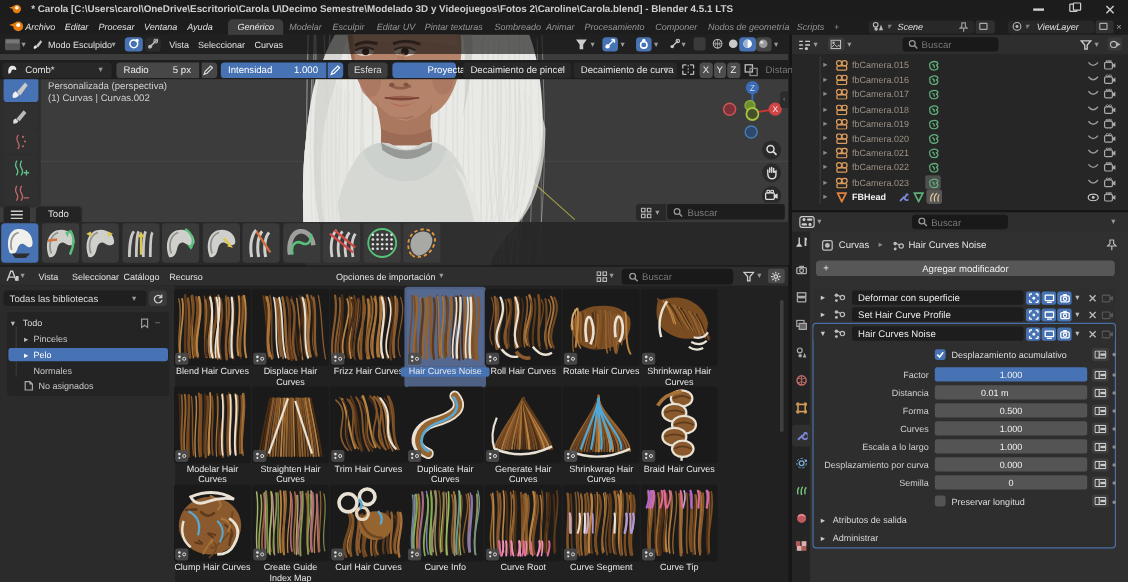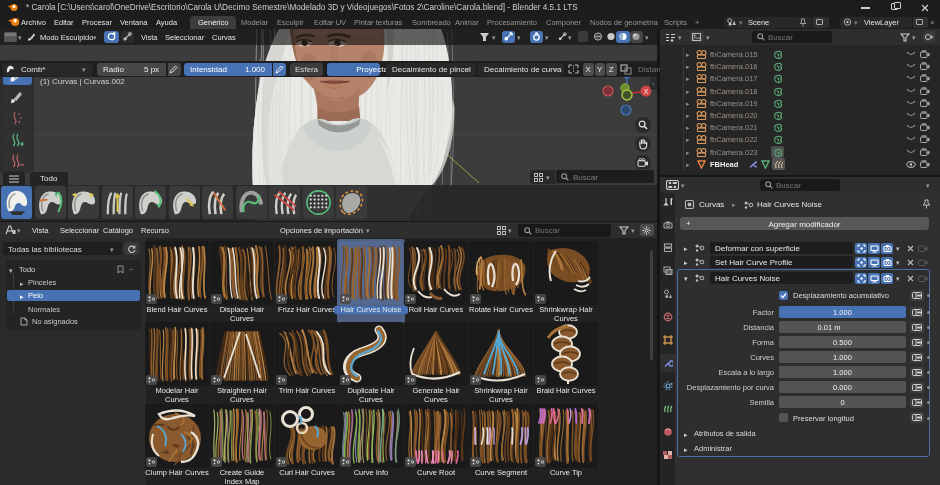--- a/index.html
+++ b/index.html
@@ -2,35 +2,35 @@
 <html><head><meta charset="utf-8"><style>
 *{margin:0;padding:0;box-sizing:border-box;}
 html,body{width:940px;height:485px;background:#161616;font-family:"Liberation Sans",sans-serif;overflow:hidden;}
 .ab{position:absolute;}
 .txt{color:#c3c3c3;font-size:8px;line-height:1;white-space:nowrap;}
 .w{color:#e3e3e3;}
 .btn{border-radius:3px;display:flex;align-items:center;justify-content:center;font-size:8px;color:#dcdcdc;white-space:nowrap;}
 .blue{background:#4772b3;color:#fff;}
 svg{display:block;}
 </style></head><body>
-<div class="ab" style="left:0;top:0;width:940px;height:15px;background:#1c1c1c;">
+<div class="ab" style="left:0;top:0;width:940px;height:15px;background:#1c1c1c;font-weight:bold;">
     <svg class="ab" style="left:7px;top:2px" width="12" height="11" viewBox="0 0 24 20">
       <circle cx="14" cy="10" r="7" fill="#e87d0d"></circle>
       <circle cx="14" cy="8" r="3" fill="#fff"></circle>
       <path d="M1,8 L12,4 L10,11 Z" fill="#e87d0d"></path>
     </svg>
     <div class="ab txt" style="left:26px;top:4px;color:#cfcfcf;font-size:8.2px">* Carola [C:\Users\carol\OneDrive\Escritorio\Carola U\Decimo Semestre\Modelado 3D y Videojuegos\Fotos 2\Caroline\Carola.blend] - Blender 4.5.1 LTS</div>
     <div class="ab" style="left:861px;top:7px;width:9px;height:1.5px;background:#cfcfcf;"></div>
     <div class="ab" style="left:891px;top:3px;width:7px;height:7px;border:1.2px solid #cfcfcf;border-radius:1px;"></div>
     <div class="ab" style="left:893.5px;top:1.5px;width:7px;height:7px;border:1.2px solid #cfcfcf;border-radius:1px;background:#1c1c1c;"></div>
     <svg class="ab" style="left:921px;top:3.5px" width="8" height="8" viewBox="0 0 8 8">
       <path d="M1,1 L7,7 M7,1 L1,7" stroke="#cfcfcf" stroke-width="1.2"></path>
     </svg>
   </div>
-<div class="ab" style="left:0;top:15px;width:940px;height:14px;background:#1d1d1d;">
+<div class="ab" style="left:0;top:15px;width:940px;height:14px;background:#1d1d1d;font-style:italic;">
     <svg class="ab" style="left:7px;top:1px" width="14" height="12" viewBox="0 0 24 20">
       <circle cx="14" cy="10" r="7" fill="#e87d0d"></circle>
       <circle cx="14" cy="8" r="3" fill="#fff"></circle>
       <path d="M1,8 L12,4 L10,11 Z" fill="#e87d0d"></path>
     </svg>
     <div class="ab txt w" style="left:21px;top:4px;font-size:7.5px">Archivo</div>
     <div class="ab txt w" style="left:54px;top:4px;font-size:7.5px">Editar</div>
     <div class="ab txt w" style="left:82px;top:4px;font-size:7.5px">Procesar</div>
     <div class="ab txt w" style="left:120px;top:4px;font-size:7.5px">Ventana</div>
     <div class="ab txt w" style="left:156px;top:4px;font-size:7.5px">Ayuda</div>
@@ -409,21 +409,21 @@
       <circle cx="16" cy="21" r="1.1" fill="#e4e4e2"></circle>
       <circle cx="20" cy="21" r="1.1" fill="#e4e4e2"></circle>
       <circle cx="24" cy="21" r="1.1" fill="#e4e4e2"></circle>
     </svg>
     <div class="ab" style="left:336.0px;top:157px;width:31px;height:33px;background:#3a3a3a;border-radius:3px;"></div>
     <svg class="ab" style="left:336.0px;top:158px" width="31" height="31" viewBox="0 0 32 32">
       <path d="M9,25 C4,19 6,10 13,7 C20,4 26,9 25,15 C24,21 19,27 12,27 Z" fill="#a8a8a5"></path>
       <path d="M7,26 C2,19 4,8 13,5 C22,2 29,8 27,16 C25,24 18,29 10,28 Z" stroke="#e0963c" stroke-width="1.6" fill="none" stroke-dasharray="3,2.4"></path>
     </svg>
   </div>
-<div class="ab" style="left:0;top:61px;width:657px;height:16px;background:#1e1e1e;">
+<div class="ab" style="left:0;top:50px;width:657px;height:16px;background:#1e1e1e;">
     <div class="ab" style="left:2px;top:1.5px;width:91px;height:13px;background:#282828;border-radius:3px;"></div>
     <svg class="ab" style="left:5px;top:3px" width="11" height="10" viewBox="0 0 32 32">
       <path d="M5,27 C3,17 6,8 13,6 C20,4 26,9 26,15 C26,17 24,18 22,17 C18,15 14,16 13,20 C12,24 10,27 5,27 Z" fill="#e8e8e5"></path>
     </svg>
     <div class="ab txt w" style="left:21px;top:5px">Comb*</div>
     <div class="ab txt" style="left:82px;top:5px;color:#999;font-size:7px">▾</div>
     <div class="ab" style="left:97px;top:1.5px;width:69px;height:13px;background:#474747;border-radius:3px 0 0 3px;"></div>
     <div class="ab txt" style="left:103px;top:5px;color:#eee">Radio</div>
     <div class="ab txt" style="left:144px;top:5px;color:#eee">5 px</div>
     <div class="ab" style="left:167px;top:1.5px;width:13px;height:13px;background:#474747;border-radius:0 3px 3px 0;margin-left:1px;"></div>

